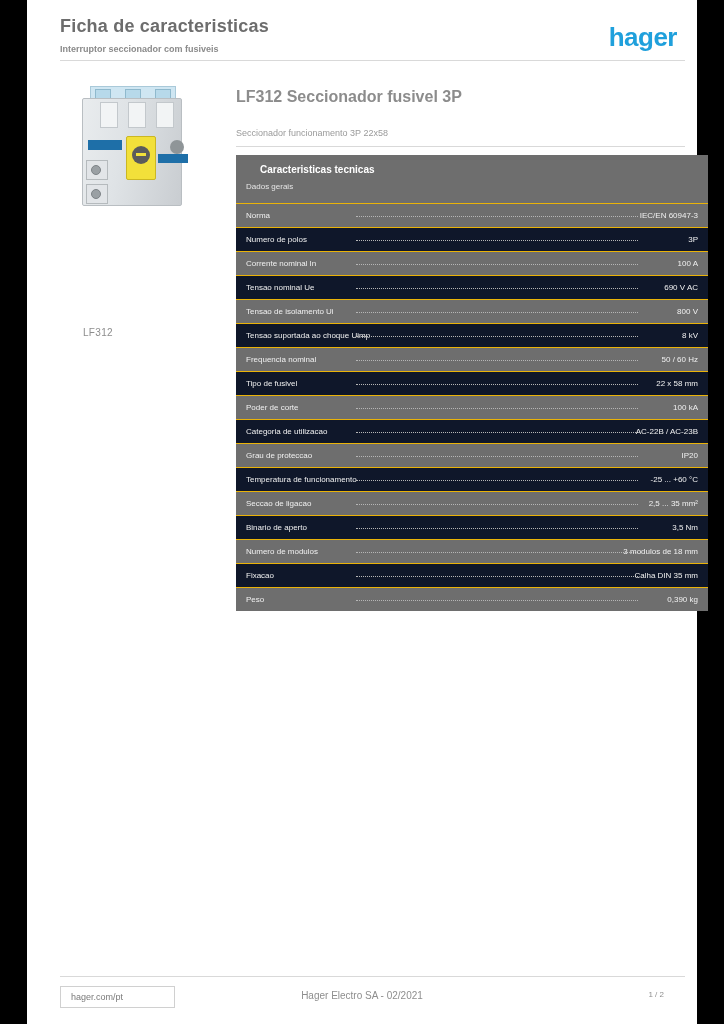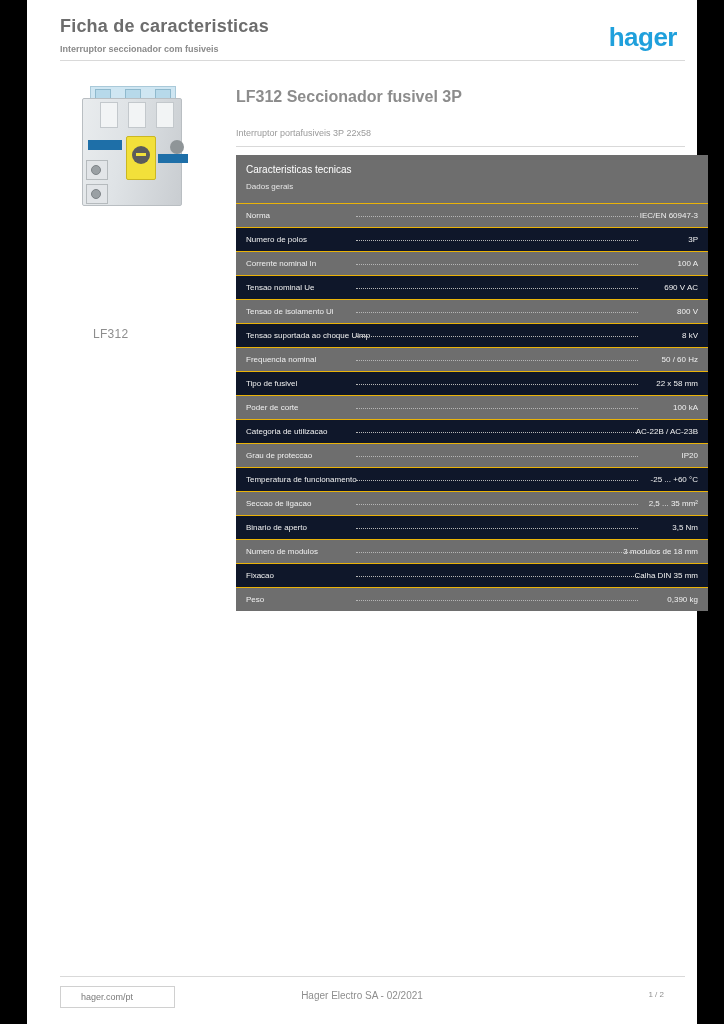--- a/index.html
+++ b/index.html
@@ -183,23 +183,23 @@
     position: absolute;
     left: 110px;
     top: 56px;
     width: 14px;
     height: 14px;
     border-radius: 50%;
     background: #8f9598;
   }
   .product-ref {
     position: absolute;
-    left: 33px;
+    left: 23px;
     top: 243px;
-    font-size: 12px;
+    font-size: 10px;
     color: #8d8d8d;
     letter-spacing: .3px;
   }
 
   
   .doc-title {
     position: absolute;
     left: 209px;
     top: 88px;
     font-size: 16px;
@@ -231,24 +231,24 @@
     top: 155px;
     width: 472px;
   }
   .spec-head {
     background: #6e6e6e;
     height: 48px;
     position: relative;
   }
   .spec-head .sh-title {
     position: absolute;
-    left: 10px;
+    left: 24px;
     top: 9px;
     font-size: 10px;
-    font-weight: normal;
+    font-weight: bold;
     color: #ffffff;
   }
   .spec-head .sh-sub {
     position: absolute;
     left: 10px;
     top: 27px;
     font-size: 8px;
     color: #e6e6e6;
   }
   .spec-row {
@@ -304,21 +304,21 @@
     position: absolute;
     left: 33px;
     top: 10px;
     width: 115px;
     height: 22px;
     border: 1px solid #d0d0d0;
     background: #fff;
     font-size: 9px;
     color: #7a7a7a;
     line-height: 20px;
-    padding-left: 20px;
+    padding-left: 10px;
   }
   .footer-center {
     position: absolute;
     left: 0;
     right: 0;
     top: 14px;
     text-align: center;
     font-size: 10px;
     color: #8e8e8e;
   }
@@ -360,21 +360,21 @@
       <div class="pi-sideknob"></div>
       <div class="pi-term" style="top:76px;"></div>
       <div class="pi-term" style="top:100px;"></div>
       <div class="pi-screw" style="left:31px; top:81px;"></div>
       <div class="pi-screw" style="left:31px; top:105px;"></div>
     </div>
     <div class="product-ref">LF312</div>
   </div>
 
   <div class="doc-title">LF312  Seccionador fusivel 3P</div>
-  <div class="doc-subtitle">Interruptor portafusiveis 3P 22x58</div>
+  <div class="doc-subtitle">Seccionador funcionamento 3P 22x58</div>
   <div class="doc-rule"></div>
 
   <div class="spec-table">
     <div class="spec-head">
       <div class="sh-title">Caracteristicas tecnicas</div>
       <div class="sh-sub">Dados gerais</div>
     </div>
     <div id="spec-rows">
         <div class="spec-row">
           <div class="spec-label">Norma</div>

